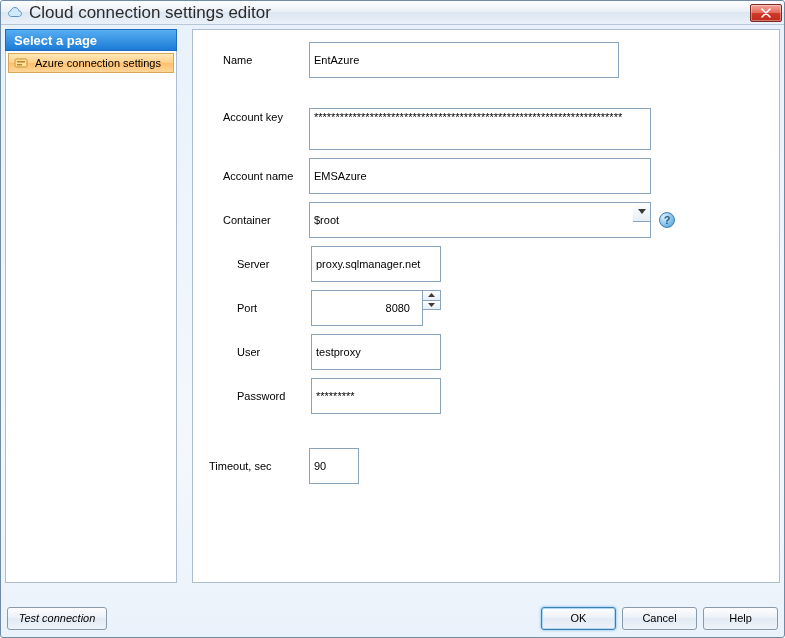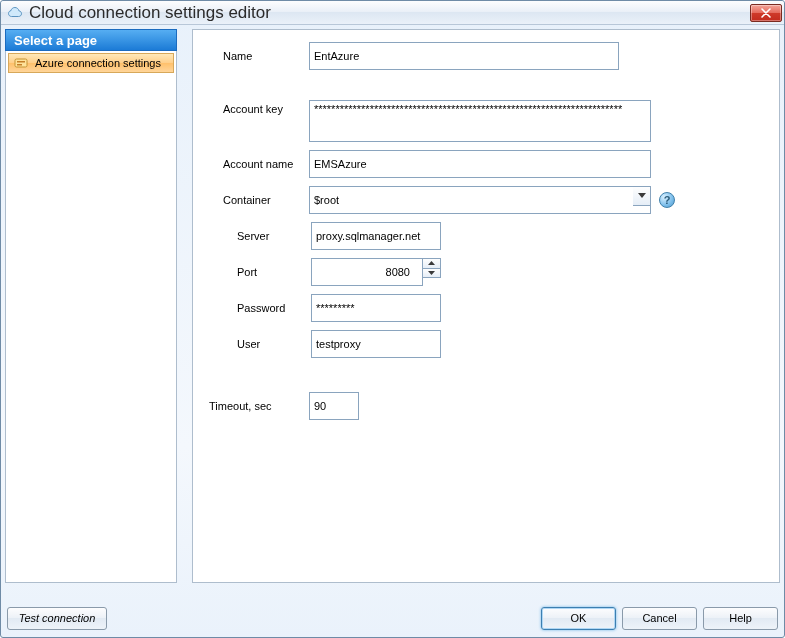--- a/index.html
+++ b/index.html
@@ -83,21 +83,21 @@
     padding:12px 14px 8px 30px;
     position:relative;
   }
 
   .row { display:flex; align-items:center; margin-bottom:8px; }
   .row.top { align-items:flex-start; }
   .label-col { width:86px; flex:none; color:#000; }
   label.fld { font-size:11px; }
 
   .txt, .combo, .num {
-    height:28px; border:1px solid #8aa4be; background:#fff; color:#000;
+    height:36px; border:1px solid #8aa4be; background:#fff; color:#000;
     font-family:inherit; font-size:11px; padding:2px 4px; line-height:14px;
   }
   .txt { width:310px; }
   .txt-wide { width:342px; }
   .ta {
     border:1px solid #8aa4be; background:#fff; font-family:inherit; font-size:11px;
     padding:2px 4px; width:342px; height:42px; resize:none; overflow:hidden;
     word-break:break-all;
   }
   .combo-wrap { position:relative; width:342px; display:flex; }
@@ -249,26 +249,26 @@
                   </div>
                 <div>
                     <svg width="7" height="4" viewBox="0 0 7 4">
                       <path d="M0 0 L7 0 L3.5 4 Z" fill="#3a3a3a"></path>
                     </svg>
                   </div>
               </div>
             </div>
           </div>
           <div class="row">
+            <div class="label-col"><label class="fld">User</label></div>
+            <input type="text" class="txt proxy-input" value="testproxy" style="">
+          </div>
+          <div class="row">
             <div class="label-col"><label class="fld">Password</label></div>
             <input type="text" class="txt proxy-input" value="*********" style="">
-          </div>
-          <div class="row">
-            <div class="label-col"><label class="fld">User</label></div>
-            <input type="text" class="txt proxy-input" value="testproxy" style="">
           </div>
         </div>
 
         <div style="height:26px;"></div>
 
         <div class="row" style="margin-left:-14px;">
           <div class="label-col" style="width:100px;"><label class="fld">Timeout, sec</label></div>
           <input type="text" class="txt timeout-input" value="90" style="">
         </div>
 

